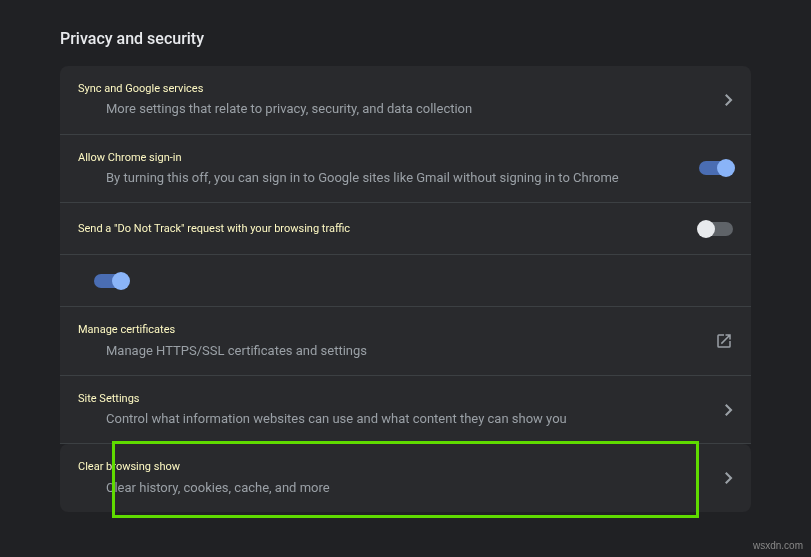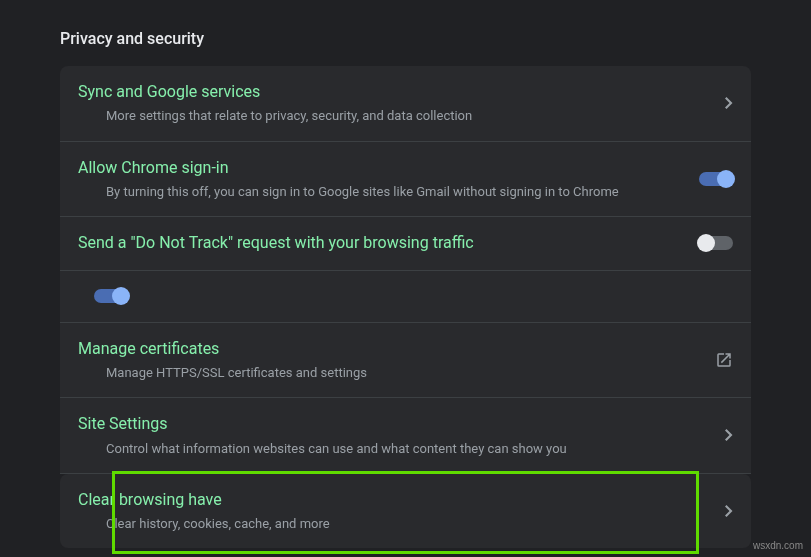--- a/index.html
+++ b/index.html
@@ -43,22 +43,22 @@
       border-bottom-left-radius: 8px;
       border-bottom-right-radius: 8px;
     }
     .setting-text {
       flex: 1;
       display: flex;
       flex-direction: column;
       gap: 4px;
     }
     .setting-title {
-      color: #86efac;
-      font-size: 16px;
+      color: #fef9c3;
+      font-size: 11px;
       line-height: 1.4;
     }
     .setting-desc {
       color: #9aa0a6;
       font-size: 13px;
       line-height: 1.4;
       margin-left: 28px;
     }
     .row-action {
       margin-left: 16px;
@@ -189,21 +189,21 @@
     <div class="row-action chevron-icon">
       <svg viewBox="0 0 8 12">
           <path d="M0 1.5L1.5 0 7.5 6 1.5 12 0 10.5 4.5 6z"></path>
         </svg>
     </div>
   </div>
 
   <div class="highlighted">
     <div class="setting-row last">
       <div class="setting-text">
-        <div class="setting-title">Clear browsing have</div>
+        <div class="setting-title">Clear browsing show</div>
         <div class="setting-desc">Clear history, cookies, cache, and more</div>
       </div>
       <div class="row-action chevron-icon">
         <svg viewBox="0 0 8 12">
             <path d="M0 1.5L1.5 0 7.5 6 1.5 12 0 10.5 4.5 6z"></path>
           </svg>
       </div>
     </div>
     <div class="highlight-box"></div>
   </div>

